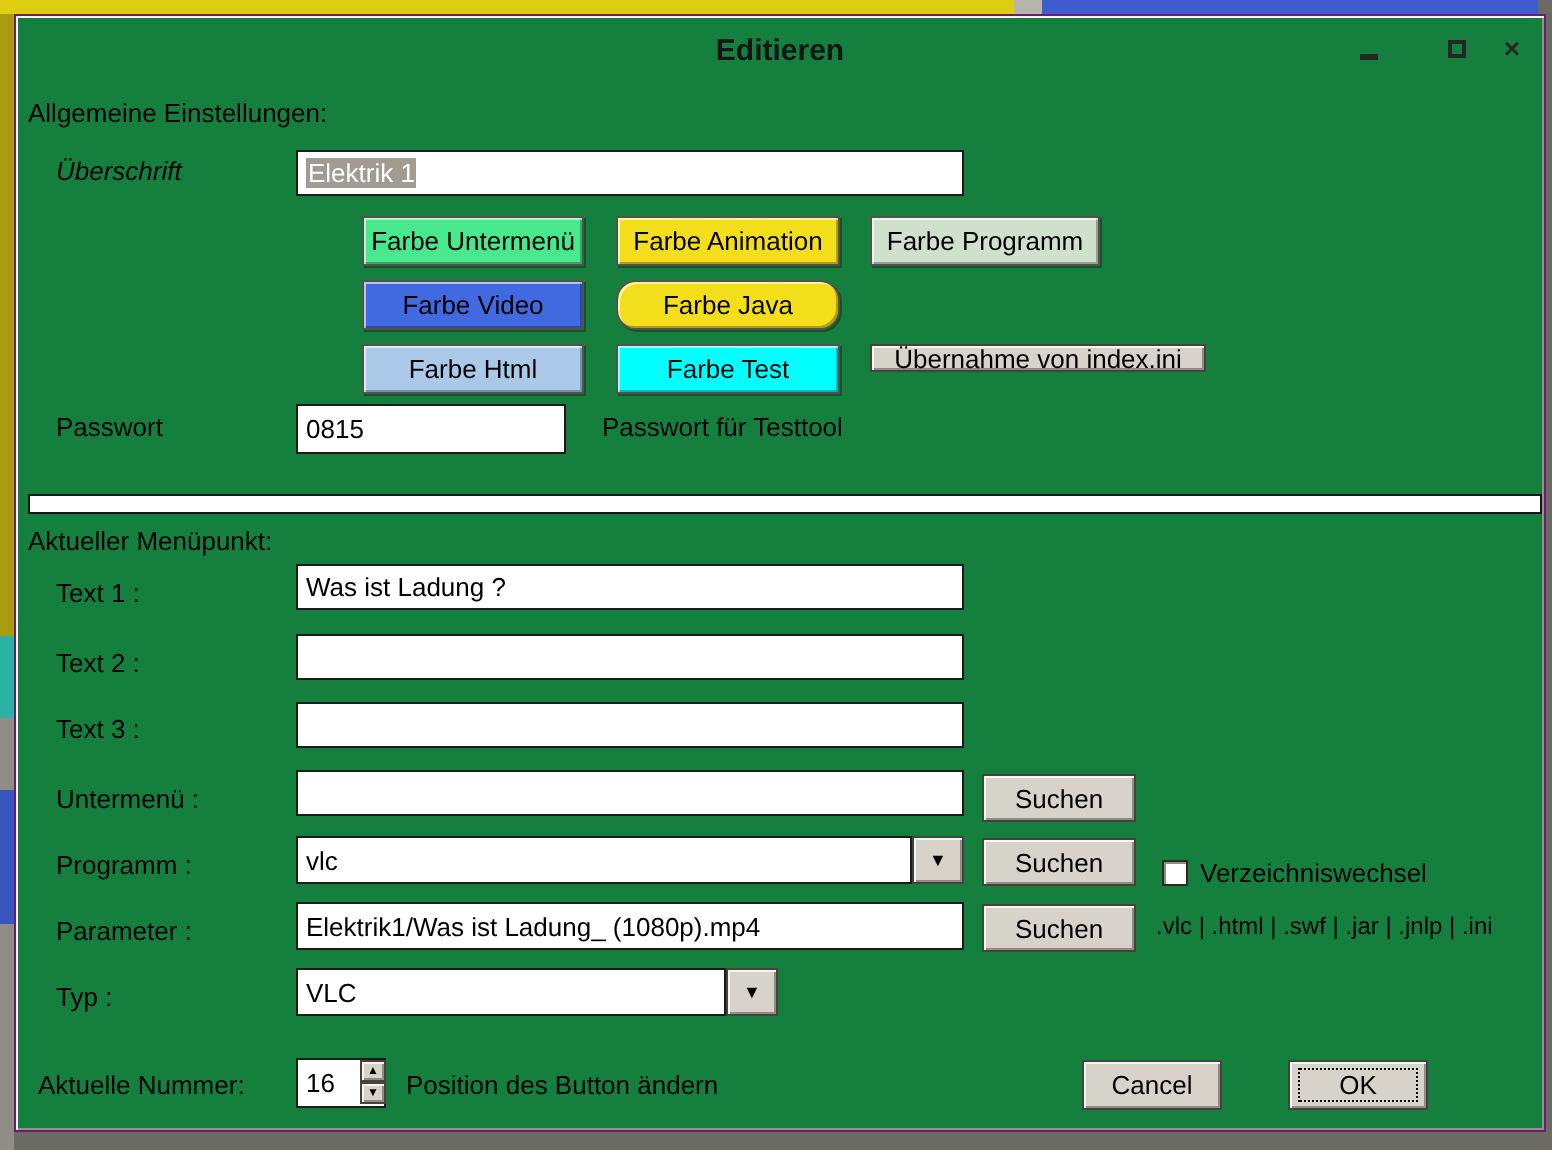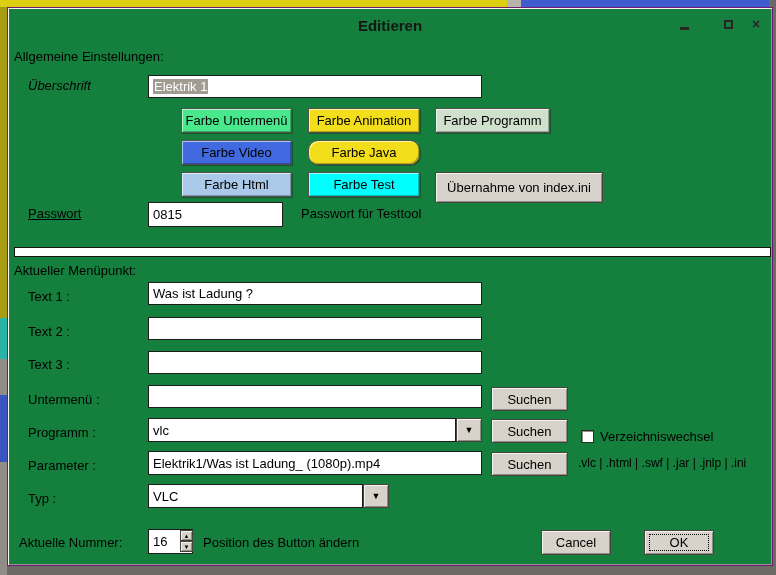--- a/index.html
+++ b/index.html
@@ -80,23 +80,23 @@
 
     <button class="btn colorbtn" style="left: 173px; top: 100px; width: 111px; height: 25px; background-color: rgb(73, 232, 140);">Farbe Untermenü</button>
     <button class="btn colorbtn" style="left: 300px; top: 100px; width: 112px; height: 25px; background-color: rgb(243, 222, 28);">Farbe Animation</button>
     <button class="btn colorbtn" style="left: 427px; top: 100px; width: 115px; height: 25px; background-color: rgb(207, 224, 205);">Farbe Programm</button>
 
     <button class="btn colorbtn" style="left: 173px; top: 132px; width: 111px; height: 25px; background-color: rgb(65, 105, 224);">Farbe Video</button>
     <button class="btn colorbtn" style="left: 300px; top: 132px; width: 112px; height: 25px; background-color: rgb(243, 222, 28); border-radius: 10px;">Farbe Java</button>
 
     <button class="btn colorbtn" style="left: 173px; top: 164px; width: 111px; height: 25px; background-color: rgb(170, 201, 233);">Farbe Html</button>
     <button class="btn colorbtn" style="left: 300px; top: 164px; width: 112px; height: 25px; background-color: rgb(0, 255, 255);">Farbe Test</button>
-    <button class="btn" style="left:427px;top:164px;width:168px;height:31px;">Übernahme von index.ini</button>
+    <button class="btn" style="left:427px;top:164px;width:168px;height:14px;">Übernahme von index.ini</button>
 
-    <div class="lbl" style="left:20px;top:198px;text-decoration:underline;">Passwort</div>
+    <div class="lbl" style="left:20px;top:198px;">Passwort</div>
     <input class="field" style="left: 140px; top: 194px; width: 135px; height: 25px;" value="0815">
     <div class="lbl" style="left:293px;top:198px;">Passwort für Testtool</div>
 
     <div class="sepbar" style="left:6px;top:239px;width:757px;height:10px;"></div>
 
     <div class="lbl" style="left:6px;top:255px;">Aktueller Menüpunkt:</div>
 
     <div class="lbl" style="left:20px;top:281px;">Text 1 :</div>
     <input class="field" style="left: 140px; top: 274px; width: 334px; height: 23px;" value="Was ist Ladung ?">
 

